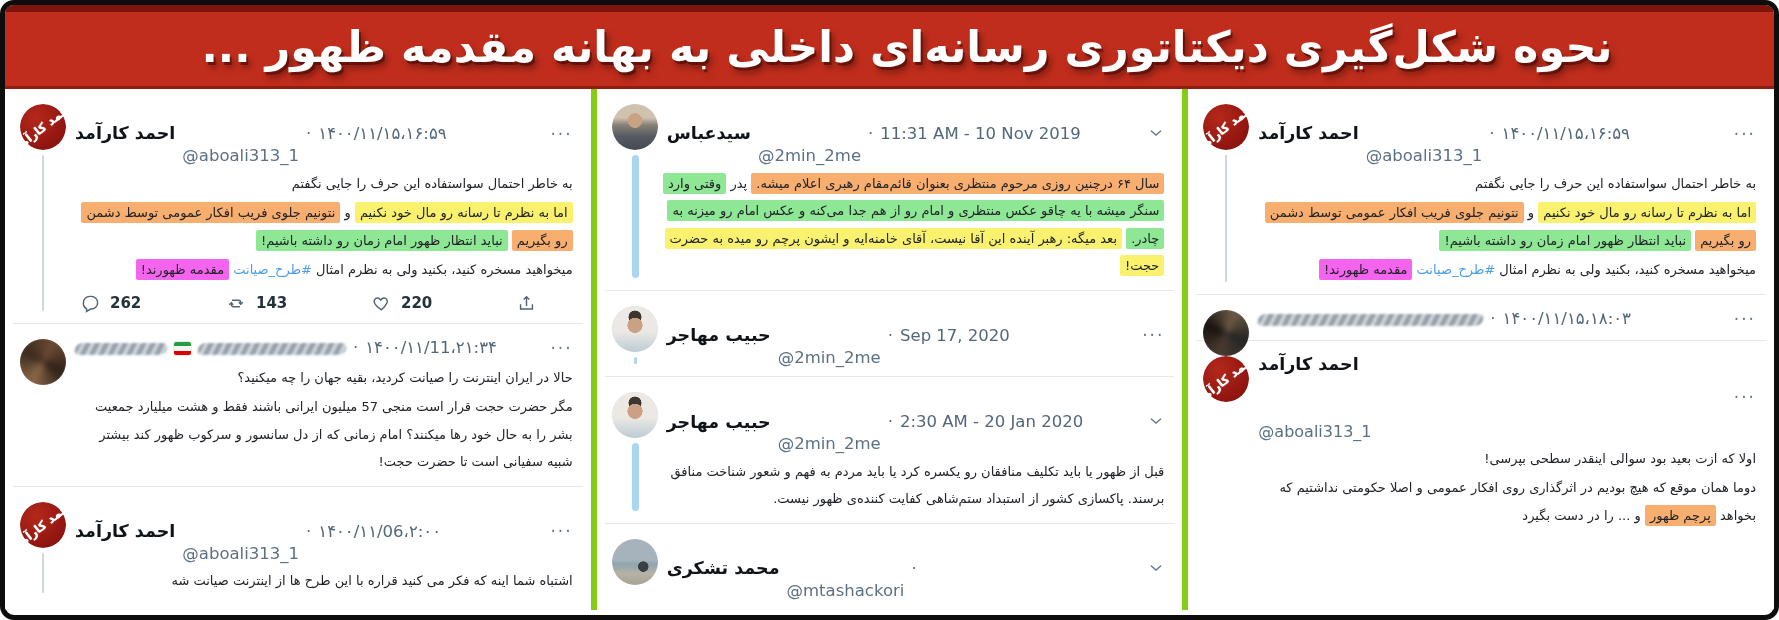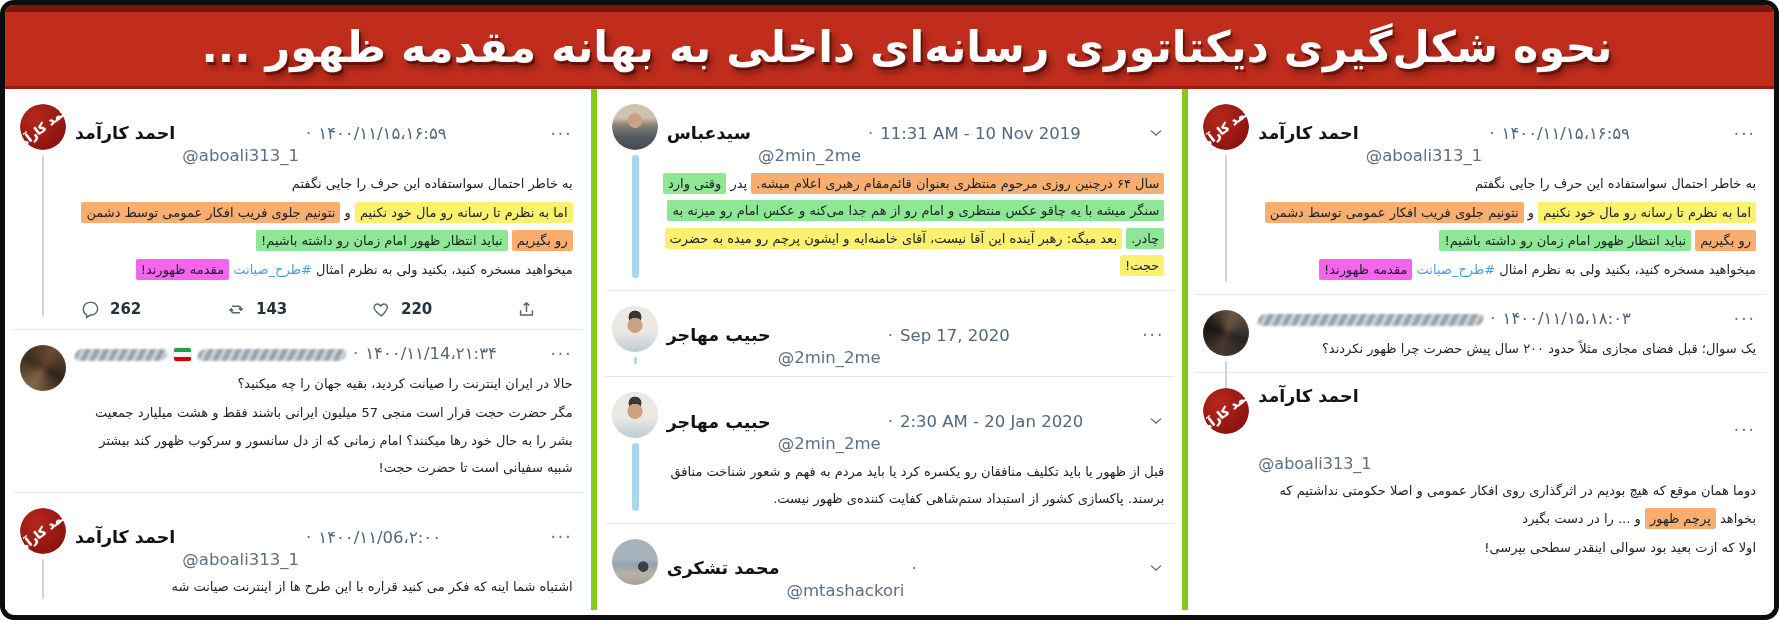--- a/index.html
+++ b/index.html
@@ -69,21 +69,21 @@
   .t-par{margin:2px 0;}
   .t-gap{height:22px;}
   .hl{padding:3px 5px;border-radius:2px;-webkit-box-decoration-break:clone;box-decoration-break:clone;}
   .hl-y{background:var(--highlight-yellow);}
   .hl-o{background:var(--highlight-orange);}
   .hl-g{background:var(--highlight-green);}
   .hl-p{background:var(--highlight-pink);}
   .lnk-blue{color:var(--hashtag-blue);cursor:pointer;}
   .lnk-teal{color:var(--hashtag-teal);cursor:pointer;}
 
-  .t-stats{display:flex;justify-content:space-between;max-width:455px;margin:16px 2px 2px 6px;
+  .t-stats{display:flex;justify-content:space-between;max-width:455px;margin:10px 2px 2px 6px;
            color:#536471;font-size:15px;direction:ltr;}
   .stat{display:flex;align-items:center;gap:10px;cursor:pointer;}
   .stat b{color:#24323c;font-size:15px;}
   .stat svg{display:block;}
 
   .sep{height:1px;background:#e4e9ec;margin:4px 2px;}
 </style>
 </head>
 <body>
 
@@ -149,21 +149,21 @@
         <div class="sep"></div>
         <article class="tweet">
           <div class="avatar av-blur1 av-blur">
             <div class="av-fill"></div>
           </div>
           <div class="t-head" dir="ltr">
             <span class="censor w1"></span>
             <span class="flag"></span>
             <span class="censor w2"></span>
             <span class="t-dot">·</span>
-            <span class="t-time">۱۴۰۰/۱۱/14،۲۱:۳۴</span>
+            <span class="t-time">۱۴۰۰/۱۱/11،۲۱:۳۴</span>
             <span class="t-menu">···</span>
           </div>
           <div class="t-body" dir="rtl">
             <div class="t-par"><span class="">حالا در ایران اینترنت را صیانت کردید، بقیه جهان را چه میکنید؟</span></div>
             <div class="t-par"><span class="">مگر حضرت حجت قرار است منجی 57 میلیون ایرانی باشند فقط و هشت میلیارد جمعیت بشر را به حال خود رها میکنند؟ امام زمانی که از دل سانسور و سرکوب ظهور کند بیشتر شبیه سفیانی است تا حضرت حجت!</span></div>
           </div>
         </article>
         <div class="sep"></div>
         <article class="tweet">
           <div class="avatar av-seal">
@@ -278,38 +278,35 @@
           <div class="avatar av-blur2 av-blur">
             <div class="av-fill"></div>
           </div>
           <div class="thread gray short"></div>
           <div class="t-head" dir="ltr">
             <span class="censor w3"></span>
             <span class="t-dot">·</span>
             <span class="t-time">۱۴۰۰/۱۱/۱۵،۱۸:۰۳</span>
             <span class="t-menu">···</span>
           </div>
-          <div class="t-body" dir="rtl">
-            <div class="t-par"><span class="">یک سوال؛ قبل فضای مجازی مثلاً حدود ۲۰۰ سال پیش حضرت چرا ظهور نکردند؟</span></div>
-          </div>
         </article>
         <div class="sep"></div>
         <article class="tweet">
           <div class="avatar av-seal">
             <div class="av-fill"></div>
             <span class="seal-label" dir="rtl">احمد کارآمد</span>
           </div>
           <div class="t-head" dir="ltr">
             <div class="t-idcol">
               <b class="t-name">احمد کارآمد</b>
               <span class="t-handle">@aboali313_1</span>
             </div>
             <span class="t-menu">···</span>
           </div>
           <div class="t-body" dir="rtl">
+            <div class="t-par"><span class="">اولا که ازت بعید بود سوالی اینقدر سطحی بپرسی!</span></div>
             <div class="t-par"><span class="">دوما همان موقع که هیچ بودیم در اثرگذاری روی افکار عمومی و اصلا حکومتی نداشتیم که بخواهد </span><span class="hl hl-o">پرچم ظهور</span><span class=""> و ... را در دست بگیرد</span></div>
-            <div class="t-par"><span class="">اولا که ازت بعید بود سوالی اینقدر سطحی بپرسی!</span></div>
             <div class="t-gap"></div>
           </div>
         </article>
       </section>
   </div>
 </div>
 
 </body></html>

